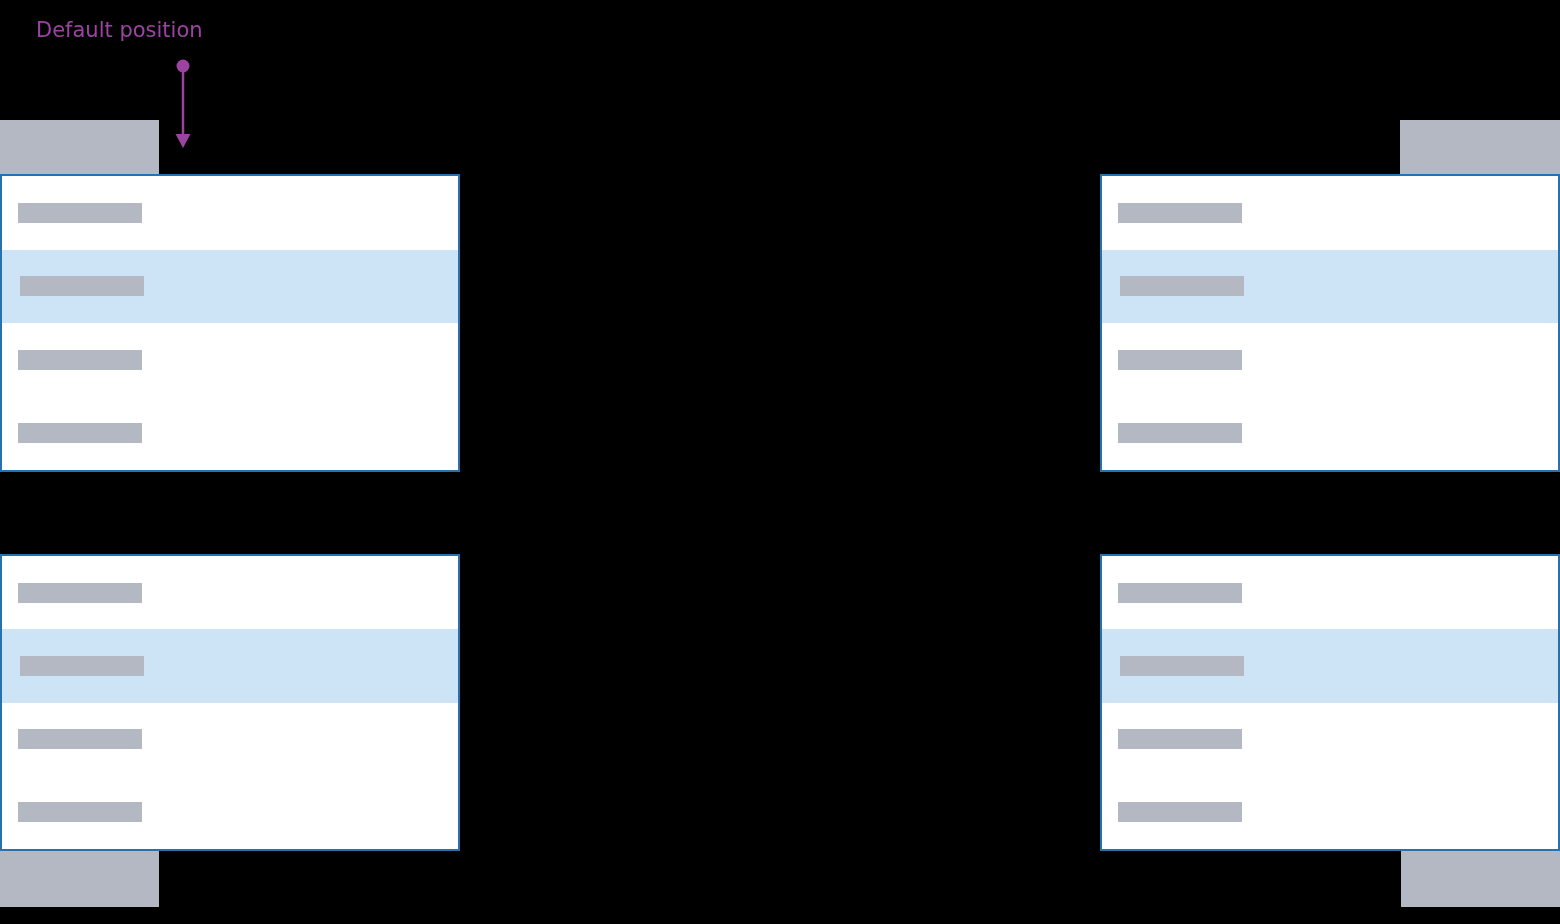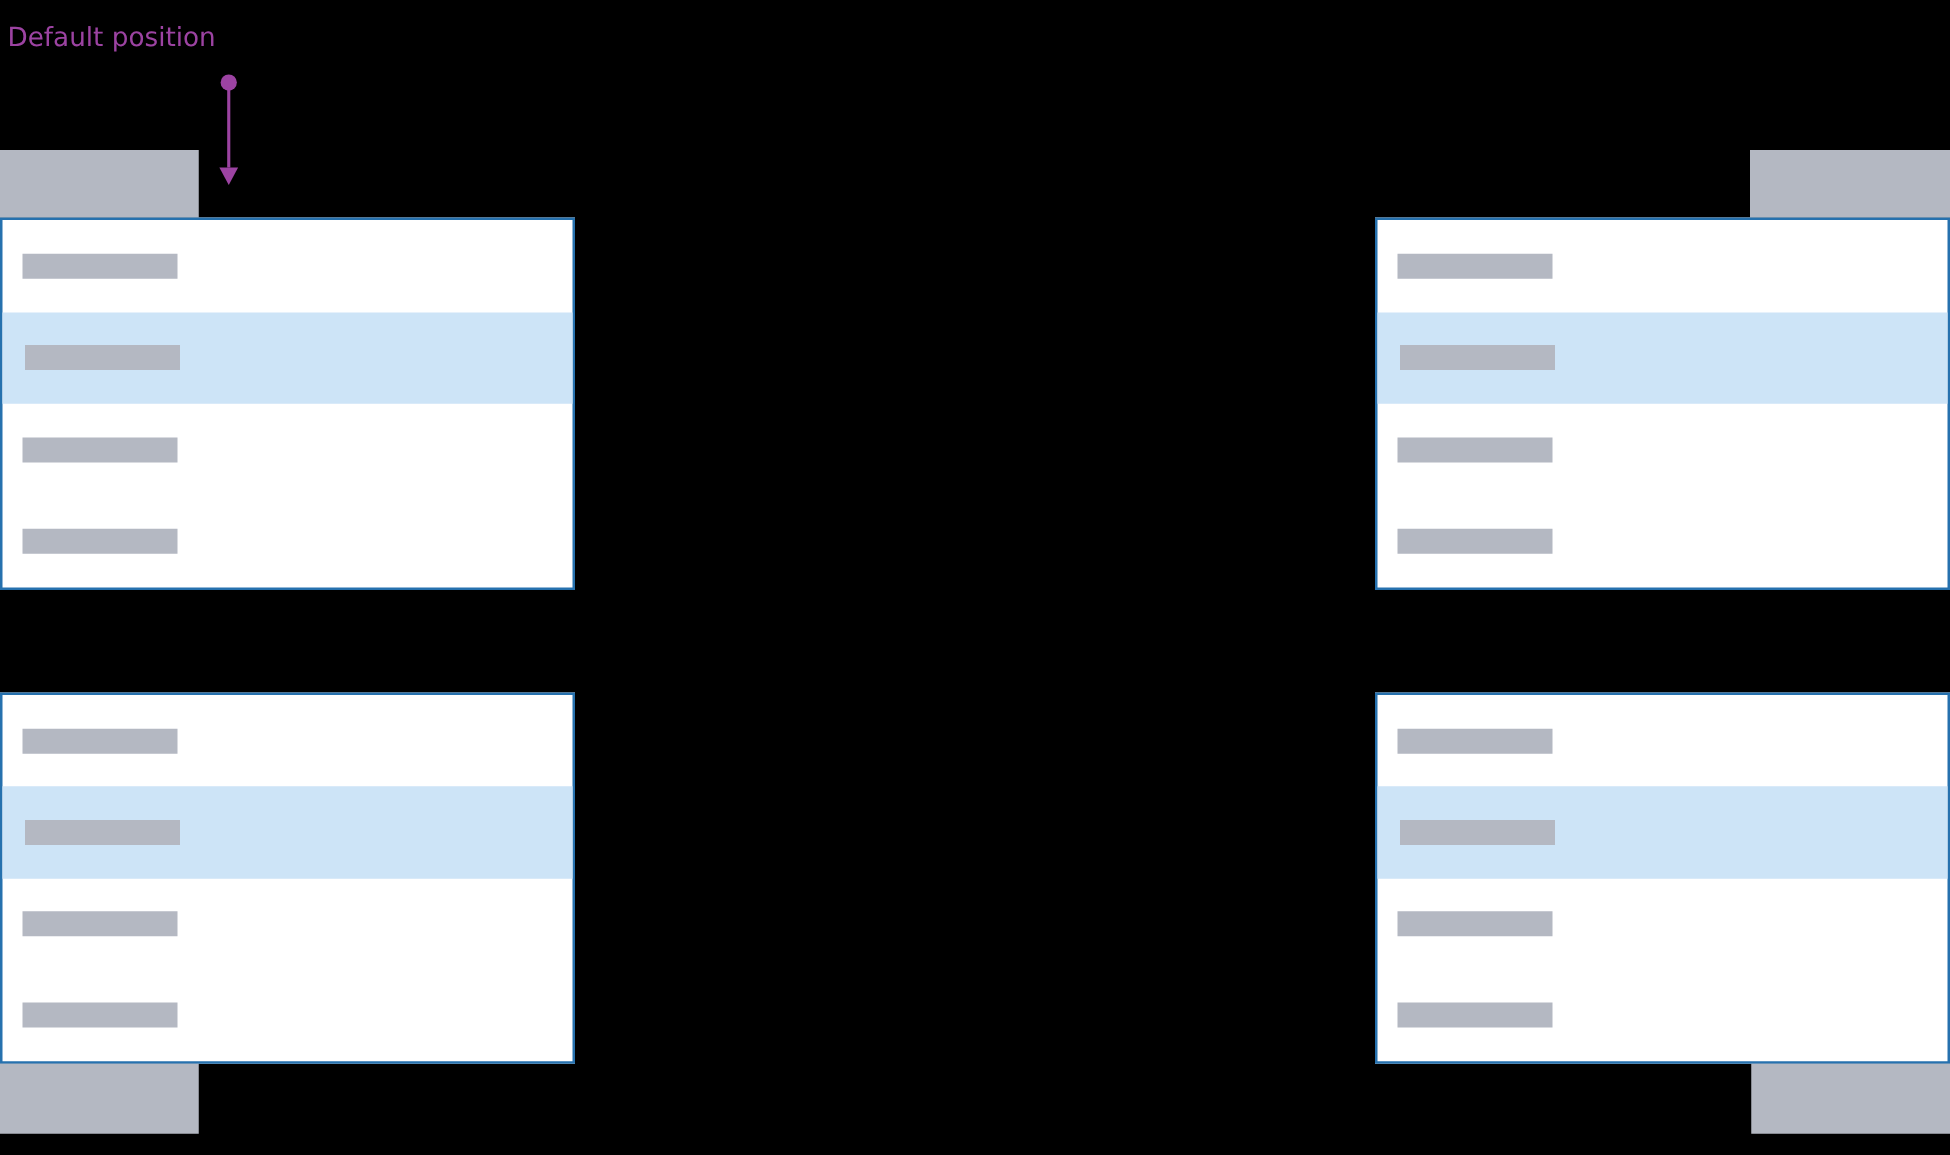--- a/index.html
+++ b/index.html
@@ -6,21 +6,21 @@
   #canvas {
     position: relative;
     width: 1560px;
     height: 924px;
     background: var(--background, #000);
     overflow: hidden;
     font-family: "DejaVu Sans", "Liberation Sans", sans-serif;
   }
   .annotation-label {
     position: absolute;
-    left: 6px;
+    left: 36px;
     top: 16px;
     font-size: 21px;
     line-height: 28px;
     color: var(--annotation, #9c43a2);
     white-space: nowrap;
   }
   .pointer-arrow {
     position: absolute;
     left: 169px;
     top: 54px;

